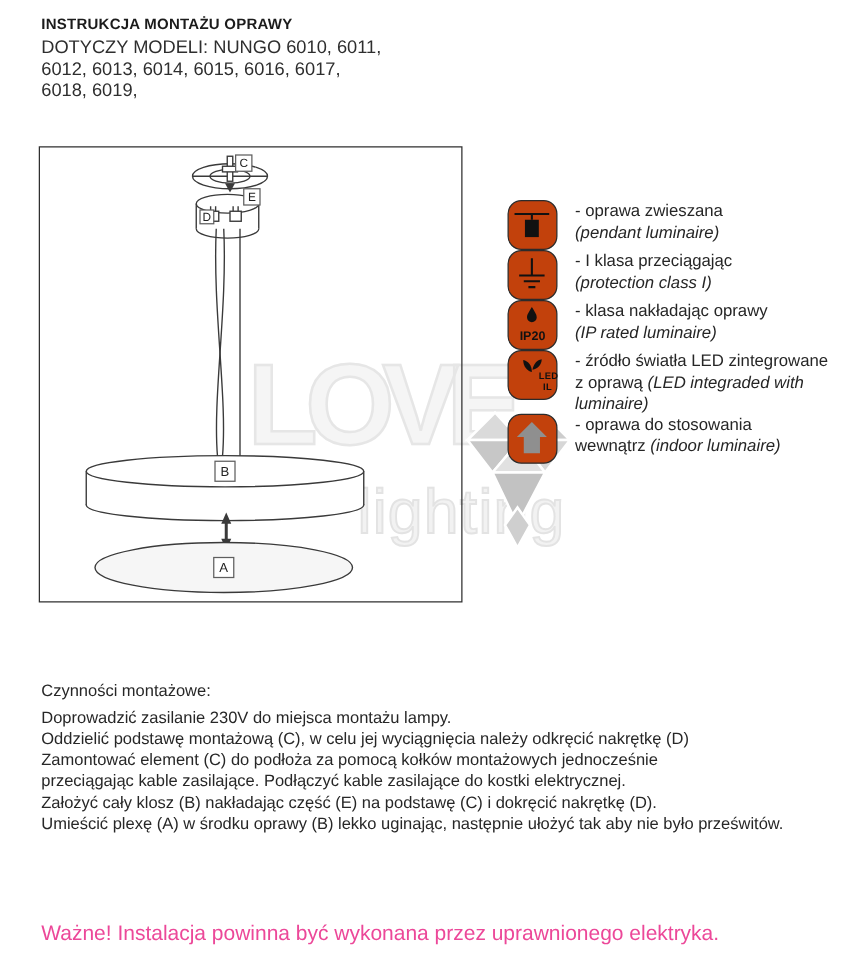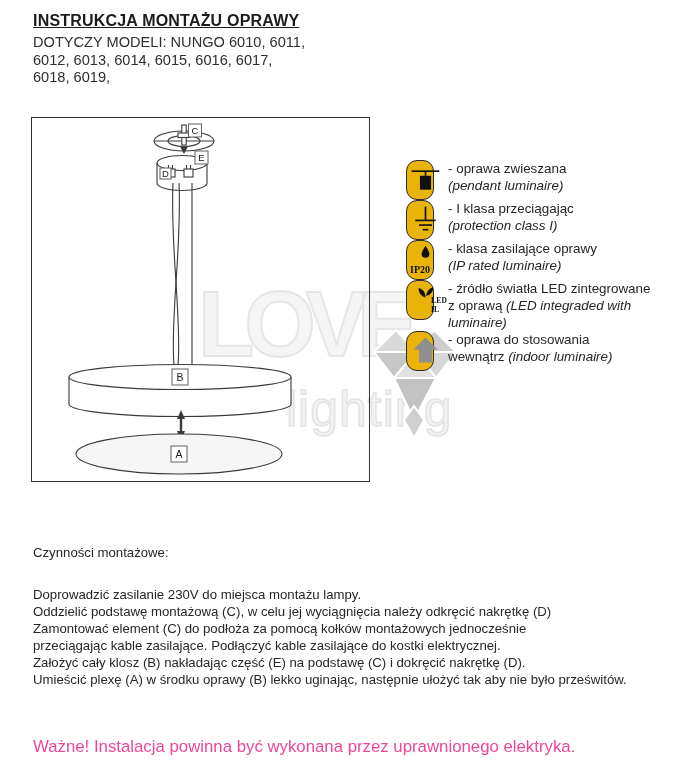--- a/index.html
+++ b/index.html
@@ -1,21 +1,21 @@
 <!DOCTYPE html>
 <html><head>
 <meta charset="utf-8">
 <style>
   html,body{margin:0;padding:0;}
   body{background:#fff;font-family:"Liberation Sans","DejaVu Sans",sans-serif;}
   .page{position:relative;width:683px;height:777px;background:#fff;overflow:hidden;}
 
   
   .header{position:absolute;left:33px;top:12px;z-index:2;}
-  .title{font-size:16px;font-weight:bold;color:#1b1b1b;letter-spacing:.2px;margin:0 0 4px 0;text-decoration:underline;}
+  .title{font-size:12px;font-weight:bold;color:#1b1b1b;letter-spacing:.2px;margin:0 0 4px 0;}
   .subtitle{font-size:14.6px;line-height:17.5px;color:#2e2e2e;}
 
   
   .watermark{position:absolute;left:198px;top:290px;width:290px;height:175px;z-index:0;pointer-events:none;}
   .wm-love{position:absolute;left:0;top:-12px;font-size:92px;font-weight:bold;line-height:1;
            color:#f5f5f5;-webkit-text-stroke:2px #e6e6e6;letter-spacing:-10px;text-align:right;}
   .wm-lighting{position:absolute;left:88px;top:94px;font-size:50px;line-height:1;
            color:#f2f2f2;-webkit-text-stroke:1.5px #e3e3e3;letter-spacing:1px;}
   .wm-heart{position:absolute;left:168px;top:30px;}
 
@@ -25,34 +25,34 @@
   .diagram-box svg{display:block;}
   .dstroke{stroke:#3a3a3a;stroke-width:1.1;fill:none;}
   .dfill{stroke:#3a3a3a;stroke-width:1.1;fill:#ffffff;}
   .dlabelbox{stroke:#5f5f5f;stroke-width:1;fill:#ffffff;}
   .dlabel{fill:#222;font-size:9.5px;text-anchor:middle;font-family:"Liberation Sans","DejaVu Sans",sans-serif;}
 
   
   .legend{position:absolute;left:406px;top:160px;width:274px;z-index:2;
           display:flex;flex-direction:column;gap:0;}
   .legend-item{display:flex;align-items:flex-start;}
-  .licon{flex:none;width:28px;height:40px;border:1.7px solid #2b2b2b;border-radius:11px;
-         position:relative;background:#eab308;box-sizing:border-box;font-family:Liberation Serif, serif;}
+  .licon{flex:none;width:40px;height:40px;border:1.7px solid #2b2b2b;border-radius:11px;
+         position:relative;background:#c2410c;box-sizing:border-box;}
   .licon svg{position:absolute;left:0;top:0;}
   .icon-label{position:absolute;left:0;right:0;text-align:center;font-weight:bold;color:#111;}
   .ip20-label{bottom:4px;font-size:10px;}
   .led-label{bottom:5px;font-size:7.5px;letter-spacing:.2px;margin-left:24px;}
   .ltext{margin-left:14px;padding-top:1px;font-size:13.4px;line-height:16.8px;color:#262626;
          white-space:pre-line;}
   .ltext .it{font-style:italic;}
 
   
   .instructions{position:absolute;left:33px;top:544px;width:630px;z-index:2;
           font-size:13.2px;line-height:17px;color:#272727;}
-  .instructions .heading{margin-bottom:25px;}
+  .instructions .heading{margin-bottom:4px;}
 
   
   .footer{position:absolute;left:33px;top:737px;width:645px;z-index:2;
           font-size:16.8px;color:#ec4899;}
 </style>
 </head>
 <body>
 
 <div class="page">
 
@@ -169,21 +169,21 @@
 </span><span class="it">(protection class I)</span></div>
     </div>
 
     <div class="legend-item">
       <div class="licon">
         <svg width="37" height="37" viewBox="0 0 40 40">
           <path d="M20,5 C17.2,9.6 15.8,11.6 15.8,14 a4.2,4.2 0 0 0 8.4,0 C24.2,11.6 22.8,9.6 20,5 Z" fill="#111"></path>
         </svg>
         <span class="icon-label ip20-label">IP20</span>
       </div>
-      <div class="ltext"><span>- klasa zasilające oprawy
+      <div class="ltext"><span>- klasa nakładając oprawy
 </span><span class="it">(IP rated luminaire)</span></div>
     </div>
 
     <div class="legend-item">
       <div class="licon">
         <svg width="37" height="37" viewBox="0 0 40 40">
           <path d="M20,18 C20,12 17,8.5 12.5,7.5 C12.5,13 15.5,16.5 20,18 Z" fill="#111"></path>
           <path d="M20.5,16 C21.5,11 24.5,7.5 28.5,7 C28.5,11.5 25,15.5 20.5,16 Z" fill="#111"></path>
         </svg>
         <span class="icon-label led-label">LED IL</span>

